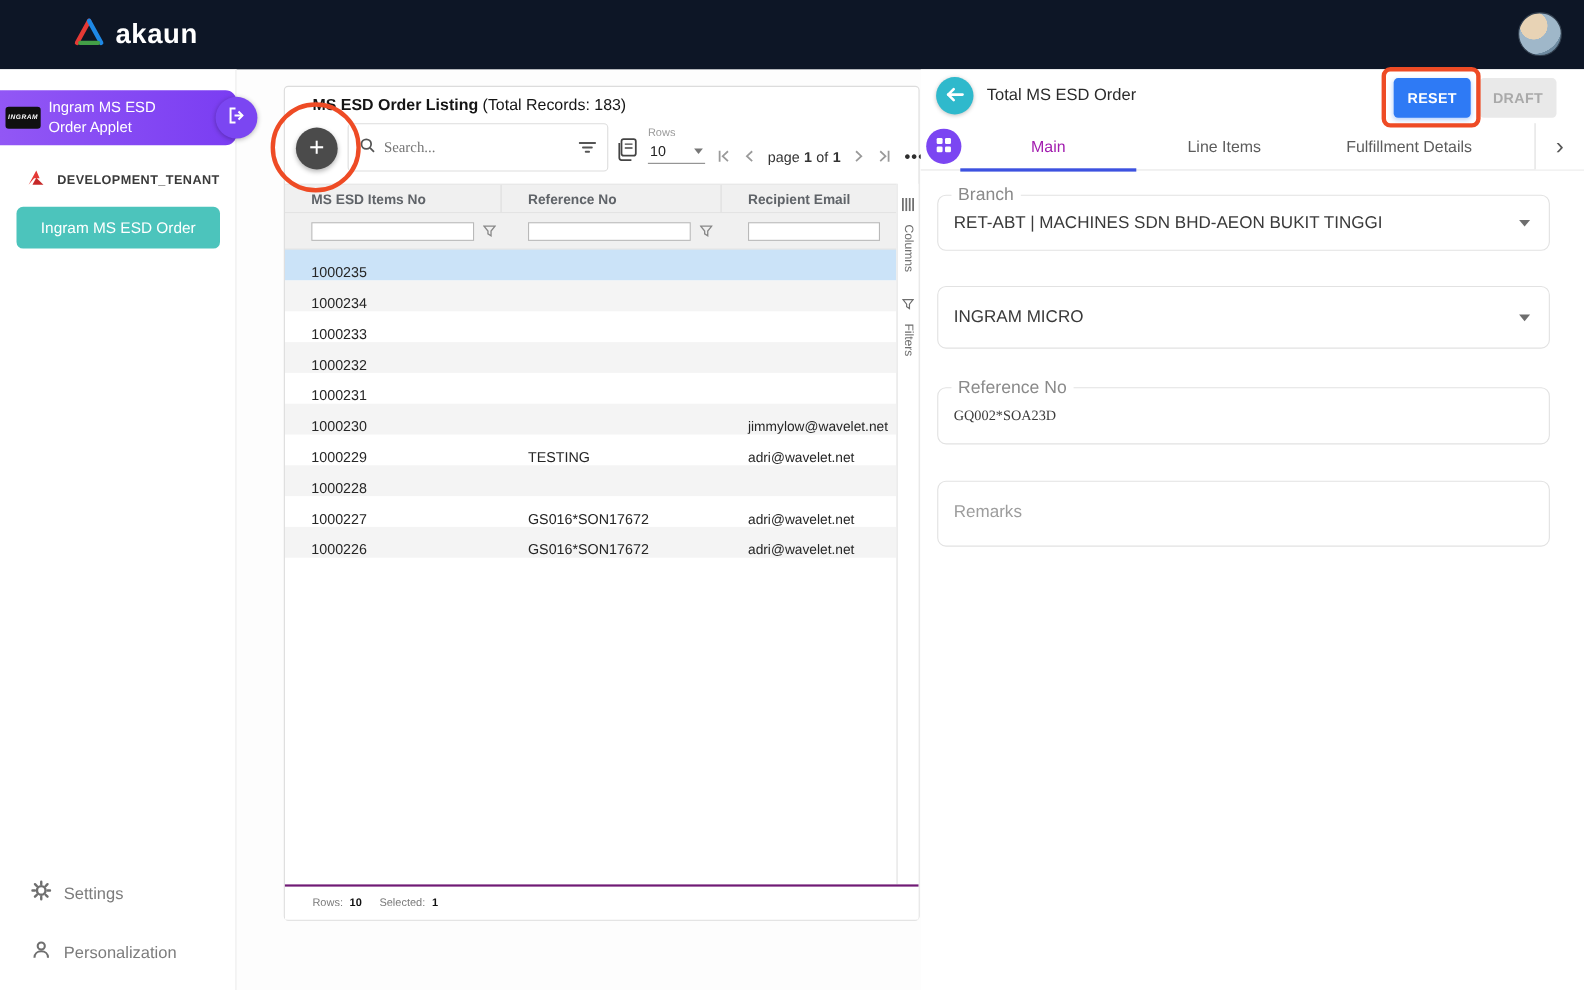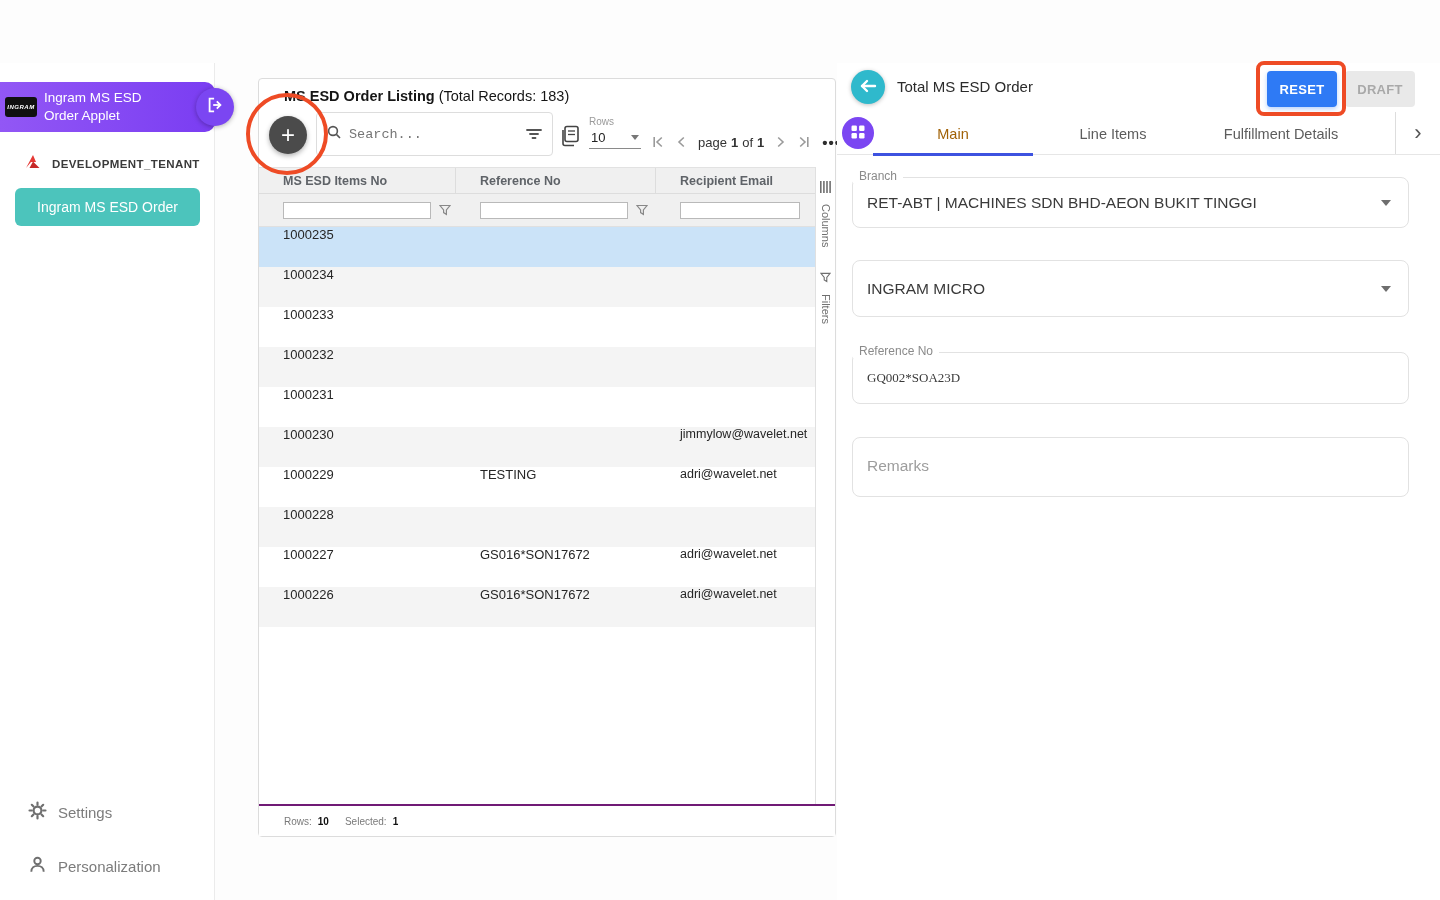--- a/index.html
+++ b/index.html
@@ -32,21 +32,21 @@
 #personalization-item{top:788px}
 
 
 .listing-card{position:absolute;left:258px;top:78px;width:578px;height:759px;background:#fff;border:1px solid #dcdcdc;border-radius:4px}
 .listing-title{position:absolute;left:25px;top:9px;font-size:14.5px;color:#151515}
 .listing-title .bold{font-weight:700}
 .plus-btn{position:absolute;left:10px;top:37px;width:38px;height:38px;border-radius:50%;background:#4b4b4b;color:#fff;border:none;
   display:flex;align-items:center;justify-content:center;font-size:24px;font-weight:400;box-shadow:0 2px 5px rgba(0,0,0,.3);cursor:pointer}
 .search-box{position:absolute;left:57px;top:33px;width:237px;height:44px;border:1px solid #ddd;border-radius:4px;background:#fff;
   display:flex;align-items:center;padding:0 10px;gap:8px}
-.search-box input{border:none;outline:none;flex:1;font-size:13.5px;color:#333;font-family:Liberation Mono, monospace;min-width:0}
+.search-box input{border:none;outline:none;flex:1;font-size:13.5px;color:#333;font-family:Liberation Serif, serif;min-width:0}
 .pages-icon{position:absolute;left:301px;top:46px}
 .rows-select{position:absolute;left:330px;top:37px;width:52px;cursor:pointer}
 .rows-select .rlabel{font-size:10px;color:#9a9a9a}
 .rows-select .rvalue{display:flex;align-items:center;justify-content:space-between;border-bottom:1px solid #8a8a8a;height:22px;
   font-size:13px;color:#222;padding:0 2px}
 .caret-sm{width:0;height:0;border-left:4.5px solid transparent;border-right:4.5px solid transparent;border-top:5.5px solid #777}
 .pagination{position:absolute;left:390px;top:54px;display:flex;align-items:center;gap:5px;font-size:13px;color:#333}
 .pg-btn{display:flex;align-items:center;justify-content:center;width:18px;height:18px;cursor:pointer}
 .pg-text{display:flex;gap:4px;align-items:baseline;margin:0 3px}
 .pg-text b{font-weight:700}
@@ -55,21 +55,21 @@
 .tbl{position:absolute;left:0;top:88px;width:556px;bottom:32px;border-top:1px solid #e2e2e2;overflow:hidden}
 .thead{display:flex;height:26px;background:#f0f0f0;border-bottom:1px solid #ddd;font-size:12.5px;font-weight:700;color:#5f6368;align-items:center}
 .hc{padding-left:24px;border-right:1px solid #ddd;height:100%;display:flex;align-items:center;cursor:pointer}
 .hc1{width:197px}.hc2{width:200px}.hc3{flex:1;border-right:none}
 .tfilter{display:flex;height:33px;background:#f0f0f0;border-bottom:1px solid #e0e0e0;align-items:center}
 .fcell{display:flex;align-items:center;gap:8px;padding-left:24px}
 .fc1{width:197px}.fc2{width:200px}.fc3{flex:1}
 .fcell input{width:148px;height:17px;border:1px solid #b9b9b9;background:#fff;outline:none;font-family:inherit;font-size:11px;padding:0 4px}
 .fc3 input{width:120px}
 .funnel{cursor:pointer;display:flex}
-.trow{display:flex;height:40px;align-items:flex-start;font-size:13px;color:#262626;cursor:pointer}
+.trow{display:flex;height:28px;align-items:flex-end;font-size:13px;color:#262626;cursor:pointer}
 .trow:nth-child(even){background:#f4f4f4}
 .trow.sel{background:#cbe3f8}
 .tc{padding-left:24px;overflow:hidden;white-space:nowrap}
 .tc1{width:197px}.tc2{width:200px}.tc3{flex:1;font-size:12.5px}
 
 .side-strip{position:absolute;right:0;top:88px;bottom:32px;width:20px;border-left:1px solid #e0e0e0;background:#fff;
   display:flex;flex-direction:column;align-items:center;padding-top:12px;gap:22px}
 .strip-group{display:flex;flex-direction:column;align-items:center;gap:7px;cursor:pointer}
 .vtext{writing-mode:vertical-rl;font-size:11px;color:#6f6f6f}
 
@@ -85,27 +85,27 @@
 .reset-btn{position:absolute;left:430px;top:8px;width:70px;height:36px;background:#2e7af5;color:#fff;border:none;border-radius:4px;
   font-size:13px;font-weight:700;font-family:inherit;letter-spacing:.3px;box-shadow:0 2px 5px rgba(46,122,245,.35);cursor:pointer}
 .draft-btn{position:absolute;left:508px;top:8px;width:70px;height:36px;background:#e9e9e9;color:#a9a9a9;border:none;border-radius:4px;
   font-size:13px;font-weight:700;font-family:inherit;letter-spacing:.3px}
 .dtabs{position:absolute;top:49px;left:0;width:100%;height:43px;border-bottom:1px solid #e6e6e6}
 .tab-grid-btn{position:absolute;left:5px;top:5px;width:32px;height:32px;border-radius:50%;background:#7b46f2;border:none;
   display:flex;align-items:center;justify-content:center;cursor:pointer}
 .tabs-row{position:absolute;left:36px;top:0;height:43px;display:flex}
 .dtab{width:160px;display:flex;align-items:center;justify-content:center;font-size:14.5px;color:#5c5c5c;position:relative;cursor:pointer}
 .dtab.wide{width:176px}
-.dtab.active{color:#a16207}
+.dtab.active{color:#a21caf}
 .dtab.active::after{content:"";position:absolute;bottom:-1px;left:0;width:100%;height:3px;background:#3d52e0}
 .tabs-next{position:absolute;right:0;top:0;width:45px;height:42px;border-left:1px solid #ddd;display:flex;align-items:center;
   justify-content:center;font-size:22px;color:#555;cursor:pointer;background:#fff}
 
 .ffield{position:absolute;left:15px;width:557px;border:1px solid #e2e2e2;border-radius:8px;background:#fff}
-.flabel{position:absolute;top:-9px;left:0;background:#fff;padding:0 6px;font-size:12px;color:#8a8a8a}
+.flabel{position:absolute;top:-9px;left:12px;background:#fff;padding:0 6px;font-size:16px;color:#8a8a8a}
 .fvalue{display:flex;align-items:center;height:100%;padding:0 44px 0 14px;font-size:15.5px;color:#3a3a3a;overflow:hidden;white-space:nowrap}
 .fcaret{position:absolute;right:17px;top:50%;margin-top:-3px;width:0;height:0;border-left:5.5px solid transparent;
   border-right:5.5px solid transparent;border-top:6.5px solid #6e6e6e}
 #field-branch{top:114px;height:51px;cursor:pointer}
 #field-vendor{top:197px;height:57px;cursor:pointer}
 #field-ref{top:289px;height:52px}
 #field-remarks{top:374px;height:60px}
 #field-ref input{width:100%;height:100%;border:none;outline:none;background:transparent;border-radius:8px;
   font-family:Liberation Serif, serif;font-size:13px;color:#3a3a3a;padding:0 14px}
 #field-remarks textarea{width:100%;height:100%;border:none;outline:none;background:transparent;border-radius:8px;resize:none;
@@ -116,20 +116,33 @@
 .anno-circle{position:absolute;left:246px;top:93px;width:82px;height:82px;border:4px solid #ee4b25;border-radius:50%;
   pointer-events:none;z-index:50}
 .anno-rect{position:absolute;left:1256px;top:61px;width:90px;height:55px;border:4px solid #ee4b25;border-radius:8px;
   pointer-events:none;z-index:50}
 </style>
 </head>
 <body>
 
 <div class="page">
 
+  <header class="topbar">
+    <div class="logo">
+      <span>
+        <svg width="30" height="26" viewBox="0 0 30 26">
+          <path d="M15 3 L4 23" stroke="#e53935" stroke-width="4" stroke-linecap="round" fill="none"></path>
+          <path d="M15 3 L26 23" stroke="#1e88e5" stroke-width="4" stroke-linecap="round" fill="none"></path>
+          <path d="M7 23 L23 23" stroke="#43a047" stroke-width="4" stroke-linecap="round" fill="none"></path>
+        </svg>
+      </span>
+      <span class="logo-text">akaun</span>
+    </div>
+    <div class="avatar"></div>
+  </header>
 
   <aside class="sidebar">
     <div class="applet-banner">
       <span class="ingram-badge">INGRAM</span>
       <span class="label">Ingram MS ESD Order Applet</span>
     </div>
     <div class="exit-btn">
       <span>
         <svg width="18" height="18" viewBox="0 0 20 20">
           <path d="M9 3 H4 V17 H9" stroke="#fff" stroke-width="2" fill="none"></path>

